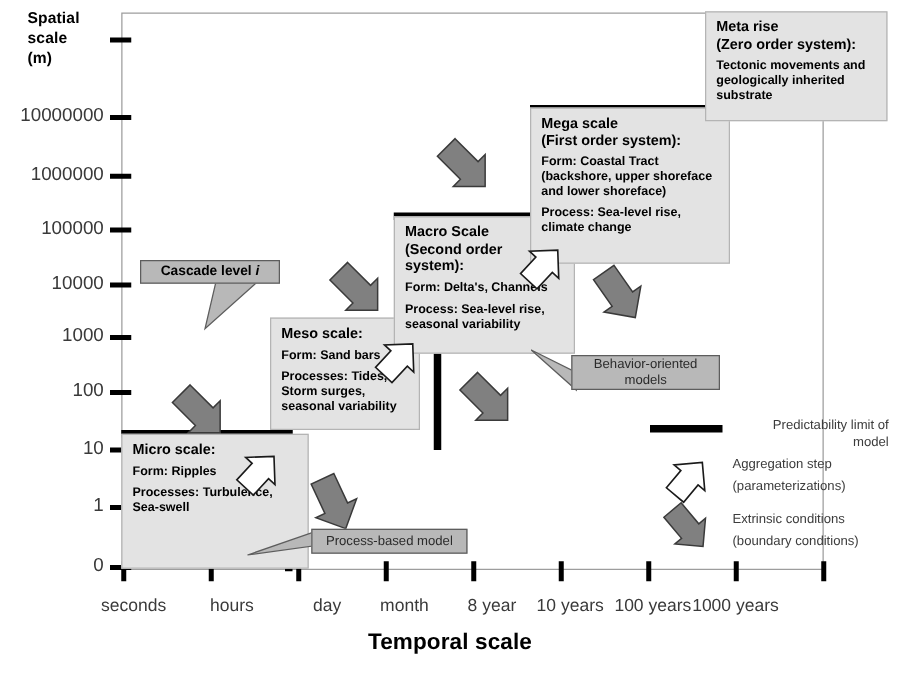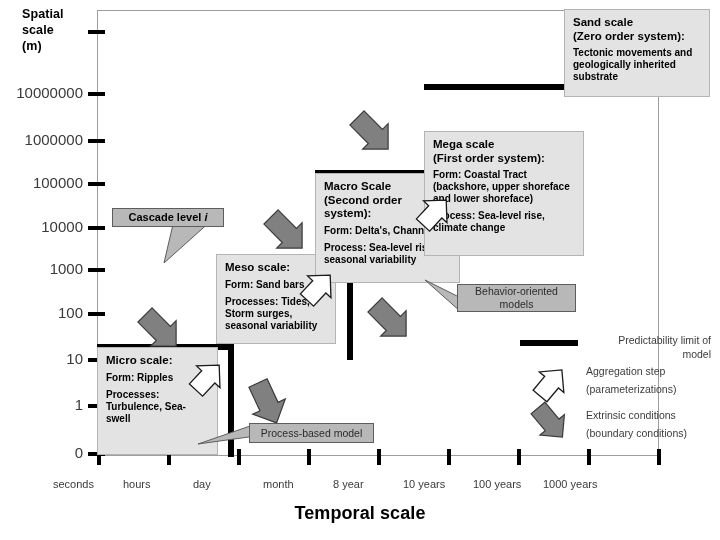--- a/index.html
+++ b/index.html
@@ -30,21 +30,21 @@
   }
 
   
   .ytick{background:#000;height:4px;width:17px;left:88px;}
   .ylab{
     font-size:15px;color:#3a3a3a;text-align:right;
     width:78px;left:5px;line-height:11px;
   }
   .xtick{background:#000;width:4px;height:16px;top:449px;}
   .xlab{
-    font-size:11px;color:#3a3a3a;text-align:left;
+    font-size:14px;color:#3a3a3a;text-align:right;
     width:80px;top:478px;line-height:12px;
   }
 
   
   .stair{background:#000;}
   .stair-h{height:6px;}
   .stair-v{width:6px;}
 
   
   .ibox{
@@ -169,21 +169,21 @@
 
     <g transform="translate(357,118) rotate(45)">
       <use href="#greyarrow" x="0" y="-10"></use>
     </g>
 
     <g transform="translate(483,218) rotate(55)">
       <use href="#greyarrow" x="0" y="-10"></use>
     </g>
   </svg>
 
-  <div class="abs ibox" style="left:97px;top:347px;width:121px;height:108px;">
+  <div class="abs ibox" style="left:97px;top:347px;width:150px;height:108px;">
     <div class="hd">Micro scale:</div>
     <p>Form: Ripples</p>
     <p>Processes: Turbulence, Sea-swell</p>
   </div>
 
   <div class="abs ibox" style="left:216px;top:254px;width:120px;height:90px;">
     <div class="hd">Meso scale:</div>
     <p>Form: Sand bars</p>
     <p>Processes: Tides, Storm surges, seasonal variability</p>
   </div>
@@ -191,32 +191,32 @@
   <div class="abs ibox" style="left:315px;top:173px;width:145px;height:110px;">
     <div class="hd">
       <div>Macro Scale</div>
       <div>(Second order</div>
       <div>system):</div>
     </div>
     <p>Form: Delta's, Channels</p>
     <p>Process: Sea-level rise, seasonal variability</p>
   </div>
 
-  <div class="abs ibox" style="left:424px;top:86px;width:160px;height:125px;margin-top:45px;">
+  <div class="abs ibox" style="left:424px;top:86px;width:160px;height:125px;">
     <div class="hd">
       <div>Mega scale</div>
       <div>(First order system):</div>
     </div>
     <p>Form: Coastal Tract (backshore, upper shoreface and lower shoreface)</p>
     <p>Process: Sea-level rise, climate change</p>
   </div>
 
   <div class="abs ibox" style="left:564px;top:9px;width:146px;height:88px;">
     <div class="hd">
-      <div>Sand scale</div>
+      <div>Meta rise</div>
       <div>(Zero order system):</div>
     </div>
     <p>Tectonic movements and geologically inherited substrate</p>
   </div>
 
   <svg class="abs" style="left:104px;top:205px;width:180px;height:70px;pointer-events:none;">
     <polygon points="70,15 108,15 60,58" fill="#b8b8b8" stroke="#5d5d5d" stroke-width="1"></polygon>
   </svg>
   <div class="abs flag bold" style="left:112px;top:208px;width:112px;height:19px;">
     <span>Cascade level <i>i</i></span>

